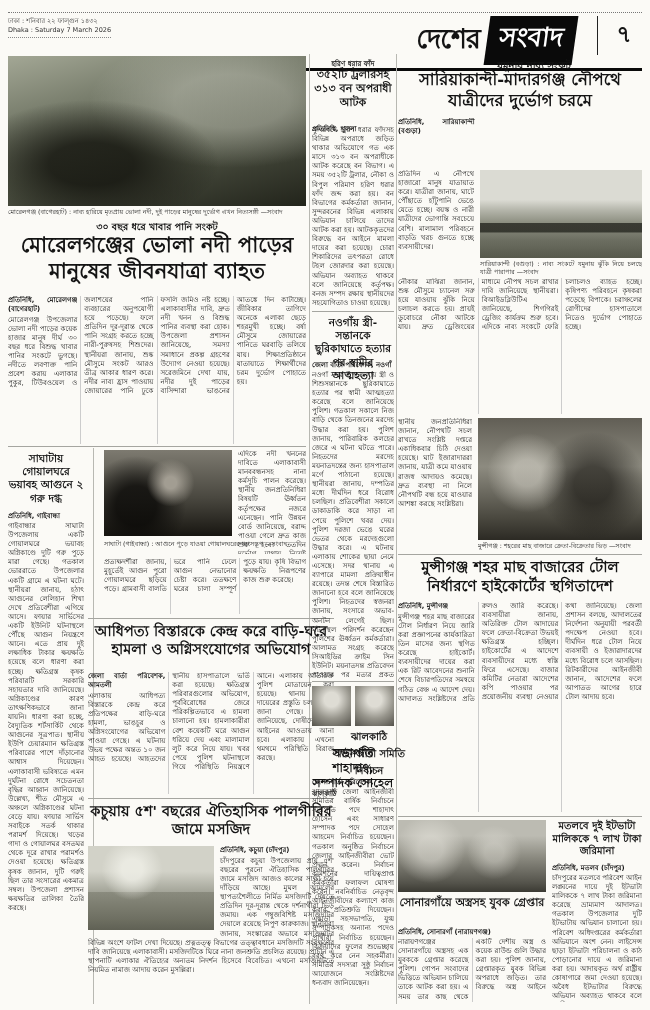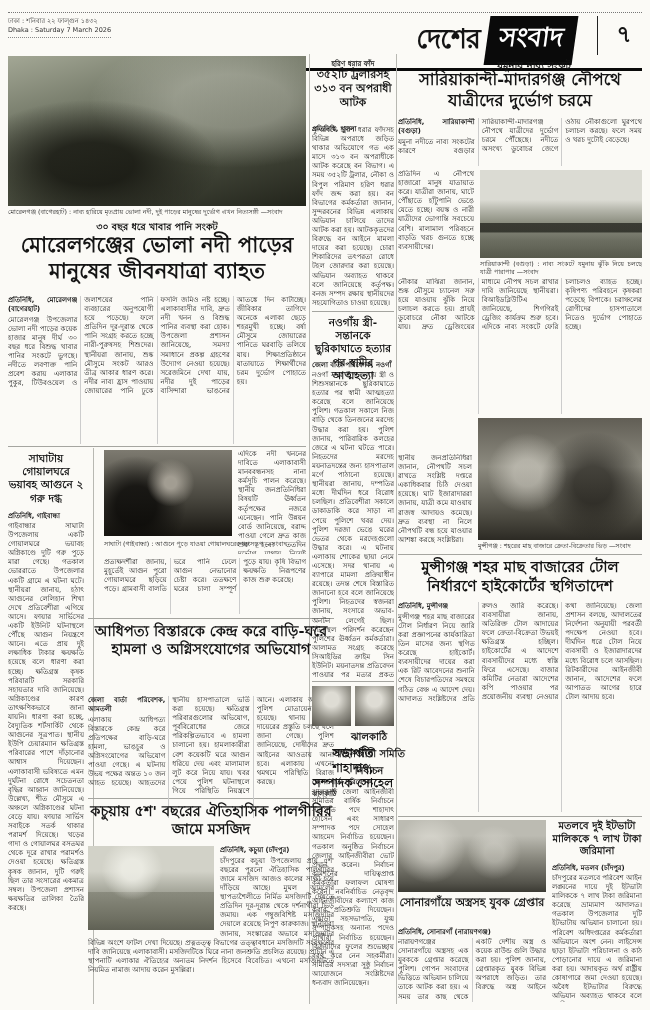--- a/index.html
+++ b/index.html
@@ -99,21 +99,21 @@
 
   <div class="abs hl" style="left:8px;top:452px;width:76px;font-size:10.5px;">সাঘাটায় গোয়ালঘরে ভয়াবহ আগুনে ২ গরু দগ্ধ</div>
   <div class="abs byl" style="left:8px;top:510px;width:76px;">প্রতিনিধি, গাইবান্ধা</div>
   <div class="abs bt" style="left:8px;top:522px;width:76px;height:482px;">গাইবান্ধার সাঘাটা উপজেলায় একটি গোয়ালঘরে ভয়াবহ অগ্নিকাণ্ডে দুটি গরু পুড়ে মারা গেছে। গতকাল ভোররাতে উপজেলার একটি গ্রামে এ ঘটনা ঘটে। স্থানীয়রা জানায়, হঠাৎ আগুনের লেলিহান শিখা দেখে প্রতিবেশীরা এগিয়ে আসে। ফায়ার সার্ভিসের একটি ইউনিট ঘটনাস্থলে পৌঁছে আগুন নিয়ন্ত্রণে আনে। এতে প্রায় দুই লক্ষাধিক টাকার ক্ষয়ক্ষতি হয়েছে বলে ধারণা করা হচ্ছে। ক্ষতিগ্রস্ত কৃষক পরিবারটি সরকারি সহায়তার দাবি জানিয়েছে। অগ্নিকাণ্ডের কারণ তাৎক্ষণিকভাবে জানা যায়নি। ধারণা করা হচ্ছে, বৈদ্যুতিক শর্টসার্কিট থেকে আগুনের সূত্রপাত। স্থানীয় ইউপি চেয়ারম্যান ক্ষতিগ্রস্ত পরিবারের পাশে দাঁড়ানোর আশ্বাস দিয়েছেন। এলাকাবাসী ভবিষ্যতে এমন দুর্ঘটনা রোধে সচেতনতা বৃদ্ধির আহ্বান জানিয়েছে। উল্লেখ্য, শীত মৌসুমে এ অঞ্চলে অগ্নিকাণ্ডের ঘটনা বেড়ে যায়। ফায়ার সার্ভিস সবাইকে সতর্ক থাকার পরামর্শ দিয়েছে। খড়ের গাদা ও গোয়ালঘর বসতঘর থেকে দূরে রাখার পরামর্শও দেওয়া হয়েছে। ক্ষতিগ্রস্ত কৃষক জানান, দুটি গরুই ছিল তার সংসারের একমাত্র সম্বল। উপজেলা প্রশাসন ক্ষয়ক্ষতির তালিকা তৈরি করছে।</div>
 
   <div class="abs photo ph-fire" style="left:104px;top:450px;width:128px;height:86px;"></div>
   <div class="abs cap" style="left:104px;top:540px;width:202px;height:16px;">সাঘাটা (গাইবান্ধা) : আগুনে পুড়ে যাওয়া গোয়ালঘরের ধ্বংসস্তূপ —সংবাদ</div>
   <div class="abs bt cols3" style="left:104px;top:558px;width:202px;height:56px;">প্রত্যক্ষদর্শীরা জানায়, মুহূর্তেই আগুন পুরো গোয়ালঘরে ছড়িয়ে পড়ে। গ্রামবাসী বালতি ভরে পানি ঢেলে আগুন নেভানোর চেষ্টা করে। ততক্ষণে ঘরের চালা সম্পূর্ণ পুড়ে যায়। কৃষি বিভাগ ক্ষয়ক্ষতি নিরূপণের কাজ শুরু করেছে।</div>
 
   <div class="abs hl" style="left:88px;top:622px;width:246px;font-size:14.5px;">আধিপত্য বিস্তারকে কেন্দ্র করে বাড়ি-ঘরে হামলা ও অগ্নিসংযোগের অভিযোগ</div>
-  <div class="abs bt cols3" style="left:88px;top:672px;width:246px;height:122px;margin-top:24px;">
+  <div class="abs bt cols3" style="left:88px;top:672px;width:246px;height:122px;">
     <div class="byl">জেলা বার্তা পরিবেশক, আমতলী</div>
     <span>এলাকায় আধিপত্য বিস্তারকে কেন্দ্র করে প্রতিপক্ষের বাড়ি-ঘরে হামলা, ভাঙচুর ও অগ্নিসংযোগের অভিযোগ পাওয়া গেছে। এ ঘটনায় উভয় পক্ষের অন্তত ১০ জন আহত হয়েছে। আহতদের স্থানীয় হাসপাতালে ভর্তি করা হয়েছে। ক্ষতিগ্রস্ত পরিবারগুলোর অভিযোগ, পূর্ববিরোধের জেরে পরিকল্পিতভাবে এ হামলা চালানো হয়। হামলাকারীরা বেশ কয়েকটি ঘরে আগুন ধরিয়ে দেয় এবং মালামাল লুট করে নিয়ে যায়। খবর পেয়ে পুলিশ ঘটনাস্থলে গিয়ে পরিস্থিতি নিয়ন্ত্রণে আনে। এলাকায় অতিরিক্ত পুলিশ মোতায়েন করা হয়েছে। থানায় মামলা দায়েরের প্রস্তুতি চলছে বলে জানা গেছে। পুলিশ জানিয়েছে, দোষীদের দ্রুত আইনের আওতায় আনা হবে। এলাকায় এখনো থমথমে পরিস্থিতি বিরাজ করছে।</span>
   </div>
 
   <div class="abs hl" style="left:88px;top:802px;width:246px;font-size:14.5px;">কচুয়ায় ৫শ' বছরের ঐতিহাসিক পালগীরির জামে মসজিদ</div>
   <div class="abs bt" style="left:88px;top:846px;width:246px;height:158px;">
     <div style="float:left;width:126px;margin:0 6px 2px 0;">
       <div class="photo ph-mosque" style="width:126px;height:84px;"></div>
     </div>
     <div class="byl">প্রতিনিধি, কচুয়া (চাঁদপুর)</div>
@@ -135,27 +135,26 @@
   </div>
   <div class="abs kick" style="left:328px;top:729px;width:82px;font-size:10px;">ঝালকাঠি আইনজীবী সমিতি নির্বাচন</div>
   <div class="abs hl" style="left:312px;top:746px;width:82px;font-size:12px;">সভাপতি শাহাদাৎ, সম্পাদক সোহেল</div>
   <div class="abs byl" style="left:312px;top:776px;width:82px;">জেলা বার্তা পরিবেশক, ঝালকাঠি</div>
   <div class="abs bt" style="left:312px;top:788px;width:82px;height:214px;">ঝালকাঠি জেলা আইনজীবী সমিতির বার্ষিক নির্বাচনে সভাপতি পদে শাহাদাৎ হোসেন এবং সাধারণ সম্পাদক পদে সোহেল আহমেদ নির্বাচিত হয়েছেন। গতকাল অনুষ্ঠিত নির্বাচনে জেলার আইনজীবীরা ভোট প্রদান করেন। নির্বাচন কমিশনের দায়িত্বপ্রাপ্ত কর্মকর্তারা ফলাফল ঘোষণা করেন। নবনির্বাচিত নেতৃবৃন্দ আইনজীবীদের কল্যাণে কাজ করার প্রতিশ্রুতি দিয়েছেন। এছাড়া সহসভাপতি, যুগ্ম সম্পাদকসহ অন্যান্য পদেও প্রার্থীরা নির্বাচিত হয়েছেন। বিজয়ীদের ফুলের শুভেচ্ছায় বরণ করে নেন সহকর্মীরা। সমিতির সদস্যরা সুষ্ঠু নির্বাচন আয়োজনে সংশ্লিষ্টদের ধন্যবাদ জানিয়েছেন।</div>
 
   <div class="abs kick" style="left:412px;top:58px;width:244px;font-size:10px;">যমুনায় নাব্য সংকট</div>
   <div class="abs hl" style="left:398px;top:70px;width:244px;font-size:16.5px;">সারিয়াকান্দী-মাদারগঞ্জ নৌপথে যাত্রীদের দুর্ভোগ চরমে</div>
   <div class="abs bt cols3" style="left:398px;top:118px;width:244px;height:48px;">
     <div class="byl">প্রতিনিধি, সারিয়াকান্দী (বগুড়া)</div>
-    <span>যমুনা নদীতে নাব্য সংকটের কারণে বগুড়ার সারিয়াকান্দী-মাদারগঞ্জ নৌপথে যাত্রীদের দুর্ভোগ চরমে পৌঁছেছে। নদীতে অসংখ্য ডুবোচর জেগে ওঠায় নৌকাগুলো ঘুরপথে চলাচল করছে। ফলে সময় ও খরচ দুটোই বেড়েছে।</span>
   </div>
   <div class="abs bt" style="left:398px;top:170px;width:76px;height:94px;">প্রতিদিন এ নৌপথে হাজারো মানুষ যাতায়াত করে। যাত্রীরা জানায়, ঘাটে পৌঁছাতে হাঁটুপানি ভেঙে যেতে হচ্ছে। বয়স্ক ও নারী যাত্রীদের ভোগান্তি সবচেয়ে বেশি। মালামাল পরিবহনে বাড়তি খরচ গুনতে হচ্ছে ব্যবসায়ীদের।</div>
   <div class="abs photo ph-river2" style="left:480px;top:170px;width:162px;height:88px;"></div>
   <div class="abs cap" style="left:480px;top:260px;width:162px;height:14px;">সারিয়াকান্দী (বগুড়া) : নাব্য সংকটে যমুনায় ঝুঁকি নিয়ে চলছে যাত্রী পারাপার —সংবাদ</div>
   <div class="abs bt cols3" style="left:398px;top:278px;width:244px;height:136px;">নৌকার মাঝিরা জানান, শুষ্ক মৌসুমে চ্যানেল সরু হয়ে যাওয়ায় ঝুঁকি নিয়ে চলাচল করতে হয়। প্রায়ই ডুবোচরে নৌকা আটকে যায়। দ্রুত ড্রেজিংয়ের মাধ্যমে নৌপথ সচল রাখার দাবি জানিয়েছে স্থানীয়রা। বিআইডব্লিউটিএ জানিয়েছে, শিগগিরই ড্রেজিং কার্যক্রম শুরু হবে। এদিকে নাব্য সংকটে ফেরি চলাচলও ব্যাহত হচ্ছে। কৃষিপণ্য পরিবহনে কৃষকরা পড়েছে বিপাকে। চরাঞ্চলের রোগীদের হাসপাতালে নিতেও দুর্ভোগ পোহাতে হচ্ছে।</div>
-  <div class="abs bt" style="left:398px;top:418px;width:74px;height:134px;margin-top:36px;">স্থানীয় জনপ্রতিনিধিরা জানান, নৌপথটি সচল রাখতে সংশ্লিষ্ট দপ্তরে একাধিকবার চিঠি দেওয়া হয়েছে। ঘাট ইজারাদাররা জানায়, যাত্রী কমে যাওয়ায় রাজস্ব আদায়ও কমেছে। দ্রুত ব্যবস্থা না নিলে নৌপথটি বন্ধ হয়ে যাওয়ার আশঙ্কা করছে সংশ্লিষ্টরা।</div>
+  <div class="abs bt" style="left:398px;top:418px;width:74px;height:134px;">স্থানীয় জনপ্রতিনিধিরা জানান, নৌপথটি সচল রাখতে সংশ্লিষ্ট দপ্তরে একাধিকবার চিঠি দেওয়া হয়েছে। ঘাট ইজারাদাররা জানায়, যাত্রী কমে যাওয়ায় রাজস্ব আদায়ও কমেছে। দ্রুত ব্যবস্থা না নিলে নৌপথটি বন্ধ হয়ে যাওয়ার আশঙ্কা করছে সংশ্লিষ্টরা।</div>
   <div class="abs photo ph-market" style="left:478px;top:418px;width:164px;height:122px;"></div>
   <div class="abs cap" style="left:478px;top:542px;width:164px;height:12px;">মুন্সীগঞ্জ : শহরের মাছ বাজারে ক্রেতা-বিক্রেতার ভিড় —সংবাদ</div>
 
   <div class="abs hl" style="left:398px;top:558px;width:244px;font-size:15px;">মুন্সীগঞ্জ শহর মাছ বাজারের টোল নির্ধারণে হাইকোর্টের স্থগিতাদেশ</div>
   <div class="abs bt cols3" style="left:398px;top:602px;width:244px;height:210px;">
     <div class="byl">প্রতিনিধি, মুন্সীগঞ্জ</div>
     <span>মুন্সীগঞ্জ শহর মাছ বাজারের টোল নির্ধারণ নিয়ে জারি করা প্রজ্ঞাপনের কার্যকারিতা তিন মাসের জন্য স্থগিত করেছে হাইকোর্ট। ব্যবসায়ীদের দায়ের করা এক রিট আবেদনের শুনানি শেষে বিচারপতিদের সমন্বয়ে গঠিত বেঞ্চ এ আদেশ দেয়। আদালত সংশ্লিষ্টদের প্রতি রুলও জারি করেছে। ব্যবসায়ীরা জানায়, অতিরিক্ত টোল আদায়ের ফলে ক্রেতা-বিক্রেতা উভয়ই ক্ষতিগ্রস্ত হচ্ছিল। হাইকোর্টের এ আদেশে ব্যবসায়ীদের মধ্যে স্বস্তি ফিরে এসেছে। বাজার কমিটির নেতারা আদেশের কপি পাওয়ার পর প্রয়োজনীয় ব্যবস্থা নেওয়ার কথা জানিয়েছে। জেলা প্রশাসন বলছে, আদালতের নির্দেশনা অনুযায়ী পরবর্তী পদক্ষেপ নেওয়া হবে। দীর্ঘদিন ধরে টোল নিয়ে ব্যবসায়ী ও ইজারাদারদের মধ্যে বিরোধ চলে আসছিল। রিটকারীদের আইনজীবী জানান, আদেশের ফলে আপাতত আগের হারে টোল আদায় হবে।</span>
   </div>
 
   <div class="abs photo ph-group" style="left:398px;top:820px;width:148px;height:72px;"></div>

